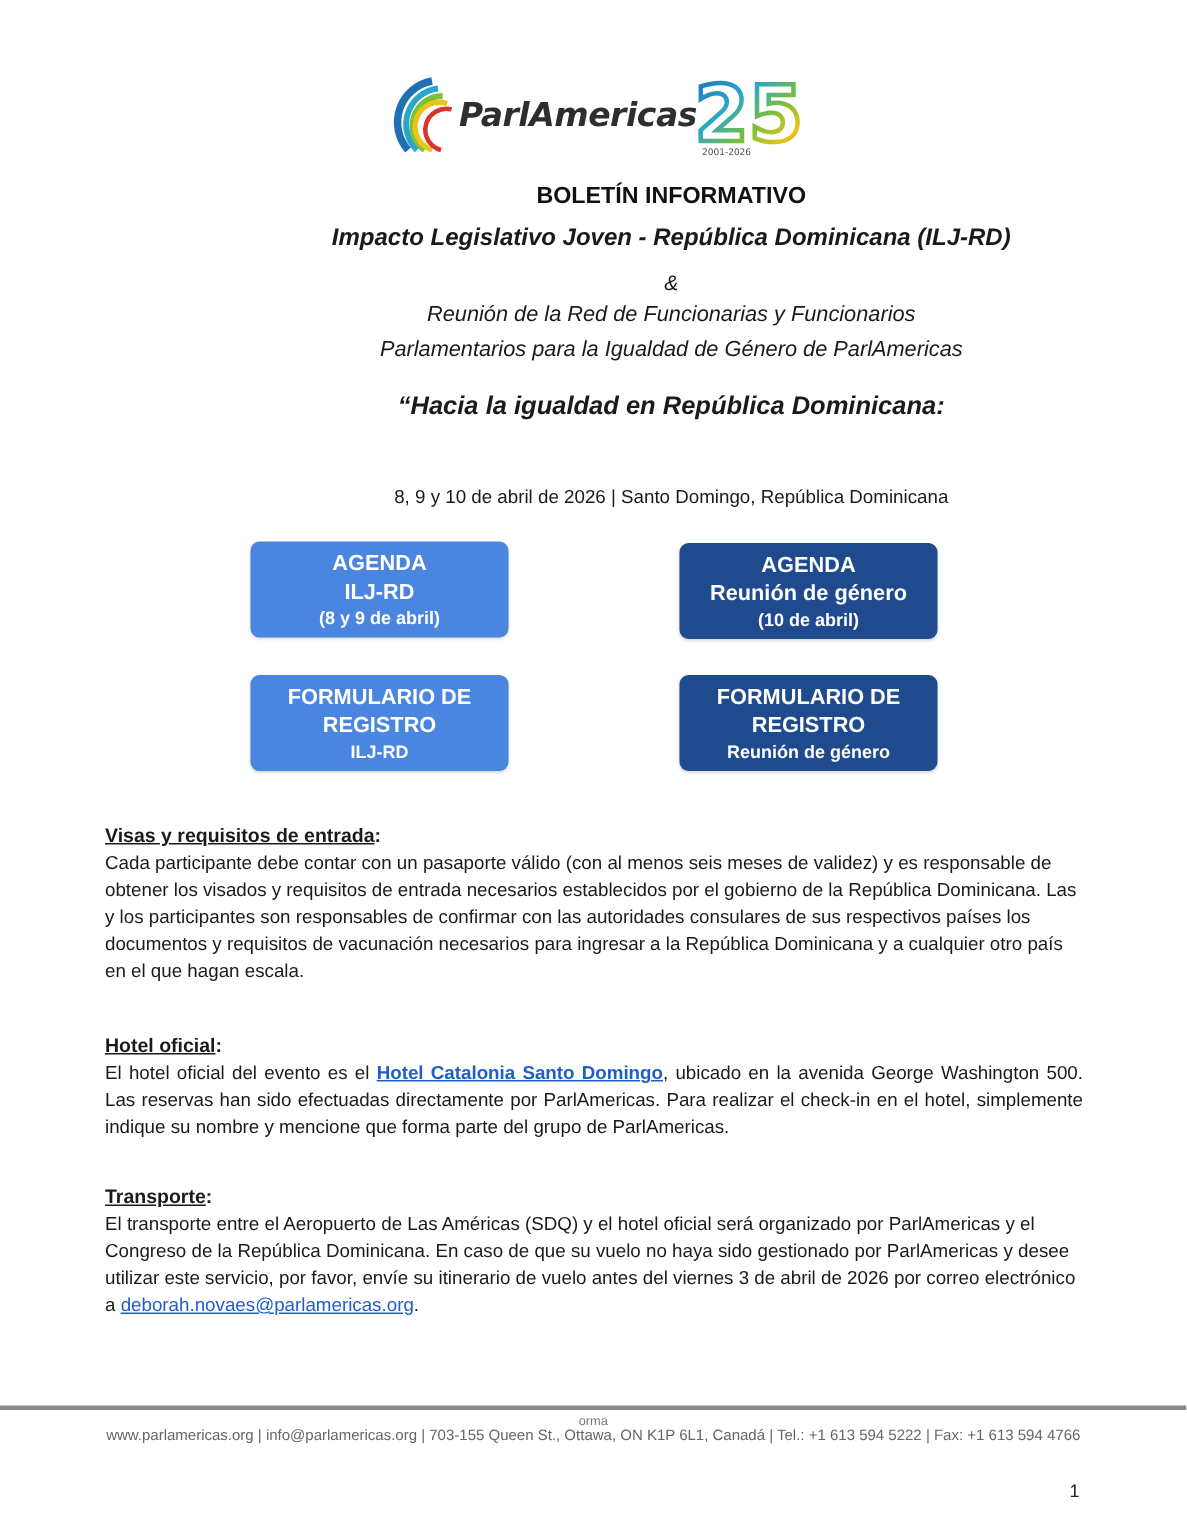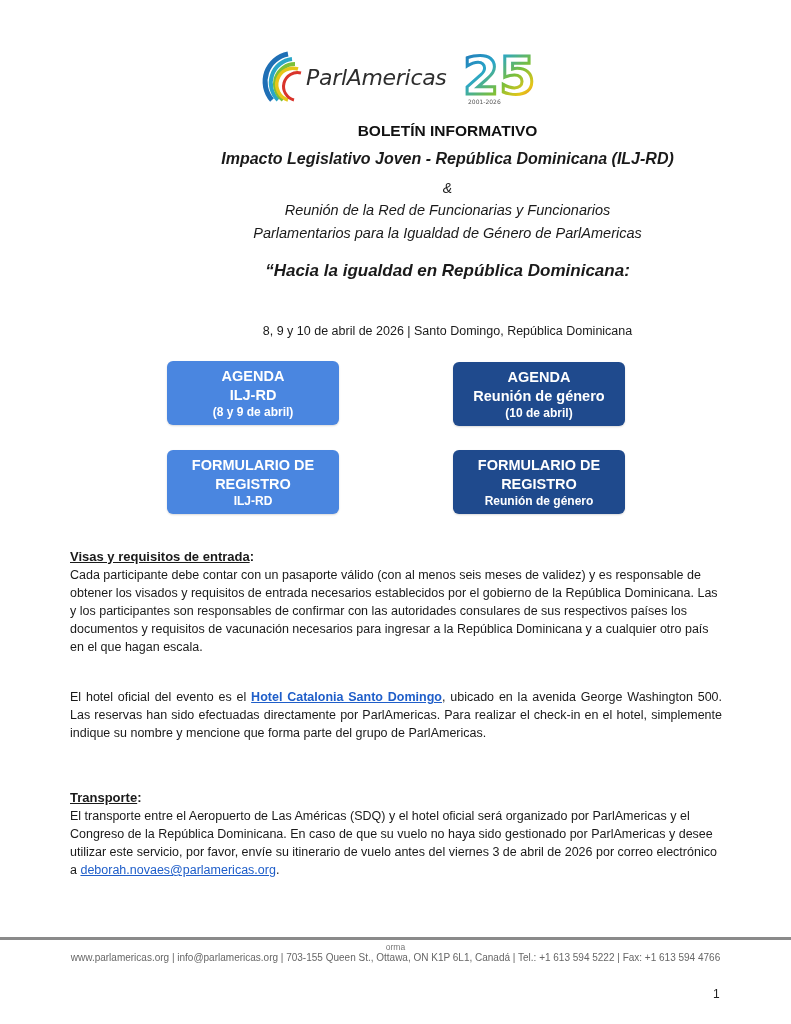--- a/index.html
+++ b/index.html
@@ -4,21 +4,21 @@
 <style>
   html, body { margin: 0; padding: 0; background: #ffffff; }
   body { width: 791px; height: 1024px; position: relative; overflow: hidden;
          font-family: "Liberation Sans", sans-serif; color: #1a1a1a; }
   .page { position: absolute; left: 0; top: 0; width: 791px; height: 1024px; }
 
   
   .logo { position: absolute; left: 258px; top: 48px; width: 280px; height: 62px; }
   .logo-arcs { position: absolute; left: 0; top: 0; width: 70px; height: 62px; }
   .logo-text { position: absolute; left: 48px; top: 17px; font-family: "DejaVu Sans", sans-serif;
-               font-weight: normal; font-style: italic; font-size: 22px; color: #2e2e2e; letter-spacing: -0.3px; }
+               font-weight: bold; font-style: italic; font-size: 22px; color: #2e2e2e; letter-spacing: -0.3px; }
   .logo-25 { position: absolute; left: 205px; top: 0; width: 75px; height: 55px; }
   .logo-years { position: absolute; left: 210px; top: 50px; font-size: 6px; color: #555; font-family: "DejaVu Sans", sans-serif; }
 
   .center { position: absolute; left: 12px; width: 791px; text-align: center; padding-left: 40px; }
   .title { top: 122px; font-size: 15.5px; font-weight: bold; color: #111; }
   .subtitle-b { top: 150px; font-size: 16px; font-weight: bold; font-style: italic; }
   .amp { top: 180px; font-size: 14px; font-style: italic; }
   .subtitle-i1 { top: 202px; font-size: 14.5px; font-style: italic; }
   .subtitle-i2 { top: 225px; font-size: 14.5px; font-style: italic; }
   .quote1 { top: 261px; font-size: 17px; font-weight: bold; font-style: italic; }
@@ -110,20 +110,21 @@
     <span class="l1">REGISTRO</span>
     <span class="l3">Reunión de género</span>
   </div>
 
   <div class="section s1">
     <h3><span class="u">Visas y requisitos de entrada</span><span>:</span></h3>
     <p>Cada participante debe contar con un pasaporte válido (con al menos seis meses de validez) y es responsable de obtener los visados y requisitos de entrada necesarios establecidos por el gobierno de la República Dominicana. Las y los participantes son responsables de confirmar con las autoridades consulares de sus respectivos países los documentos y requisitos de vacunación necesarios para ingresar a la República Dominicana y a cualquier otro país en el que hagan escala.</p>
   </div>
 
   <div class="section s2">
+    <h3><span class="u">Hotel oficial</span><span>:</span></h3>
     <p class="justify"><span>El hotel oficial del evento es el </span><a class="link link-bold" href="#">Hotel Catalonia Santo Domingo</a><span>, ubicado en la avenida George Washington 500. Las reservas han sido efectuadas directamente por ParlAmericas. Para realizar el check-in en el hotel, simplemente indique su nombre y mencione que forma parte del grupo de ParlAmericas.</span></p>
   </div>
 
   <div class="section s3">
     <h3><span class="u">Transporte</span><span>:</span></h3>
     <p><span>El transporte entre el Aeropuerto de Las Américas (SDQ) y el hotel oficial será organizado por ParlAmericas y el Congreso de la República Dominicana. En caso de que su vuelo no haya sido gestionado por ParlAmericas y desee utilizar este servicio, por favor, envíe su itinerario de vuelo antes del viernes 3 de abril de 2026 por correo electrónico a </span><a class="link" href="#">deborah.novaes@parlamericas.org</a><span>.</span></p>
   </div>
 
   <div class="footer-line"></div>
   <div class="footer-small">orma</div>

